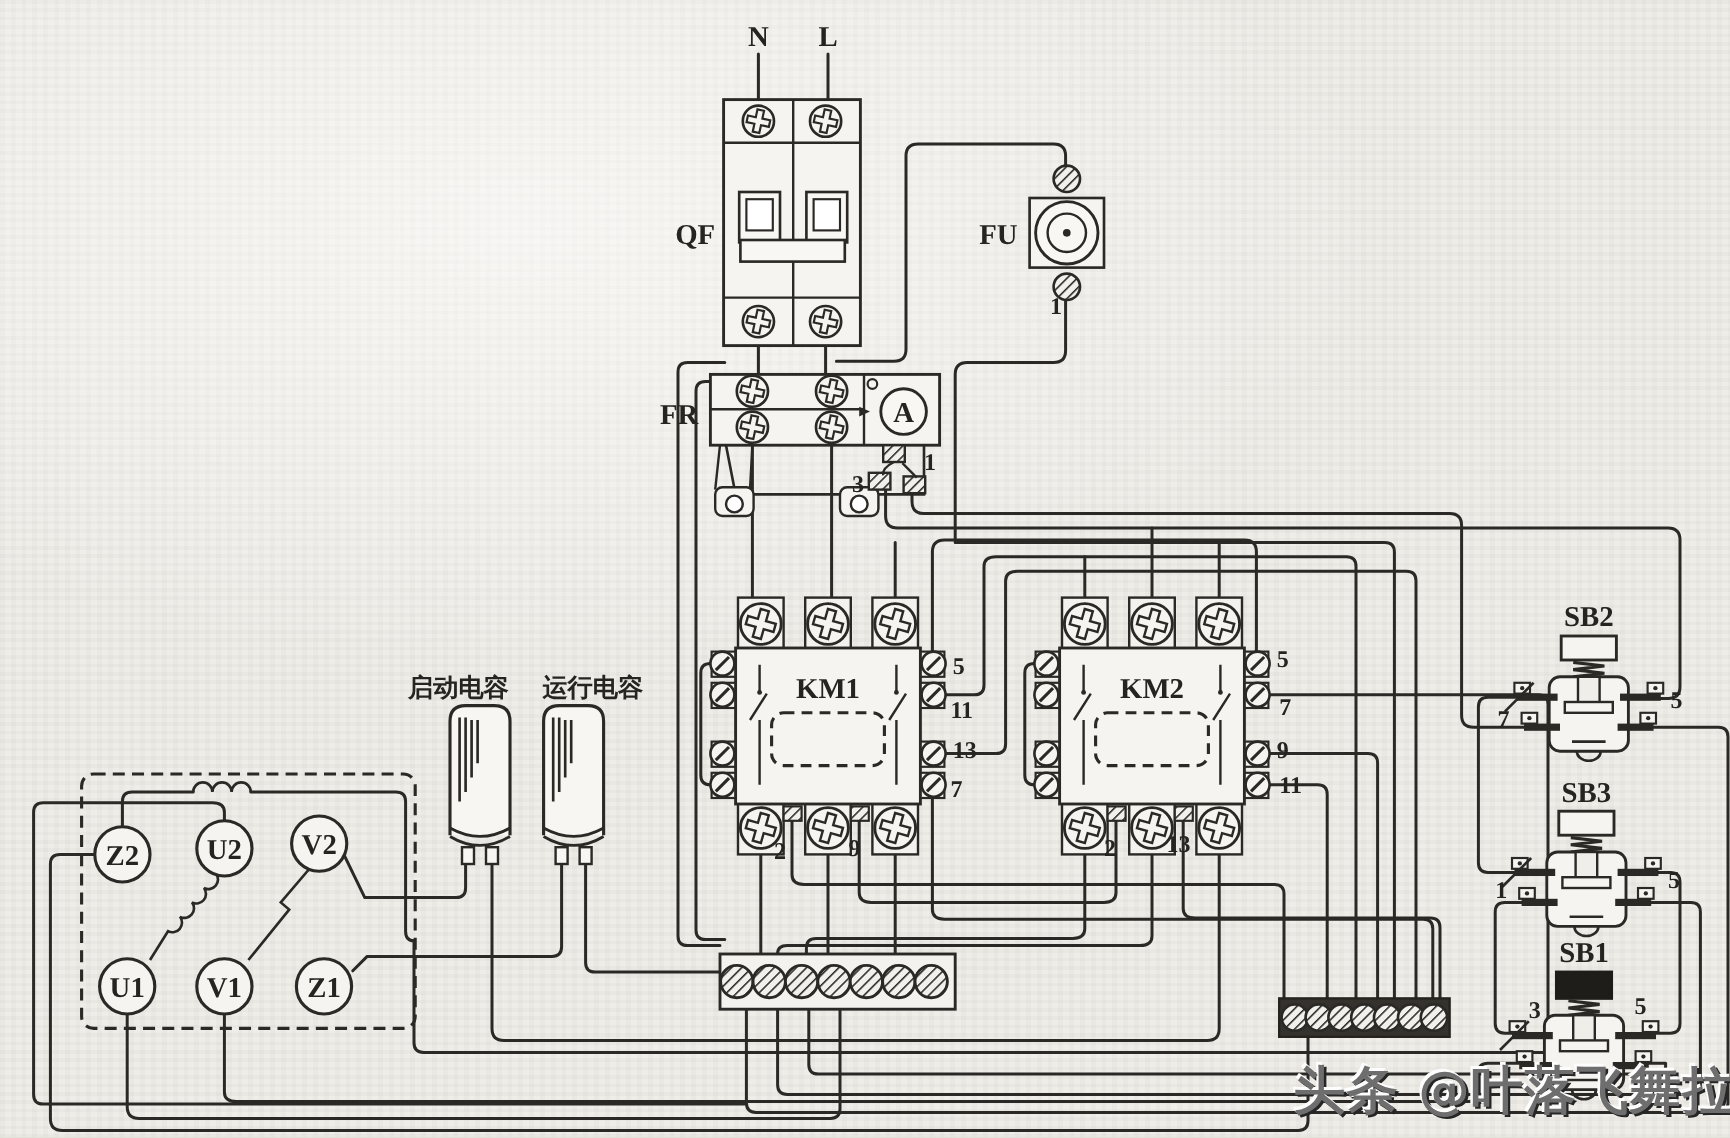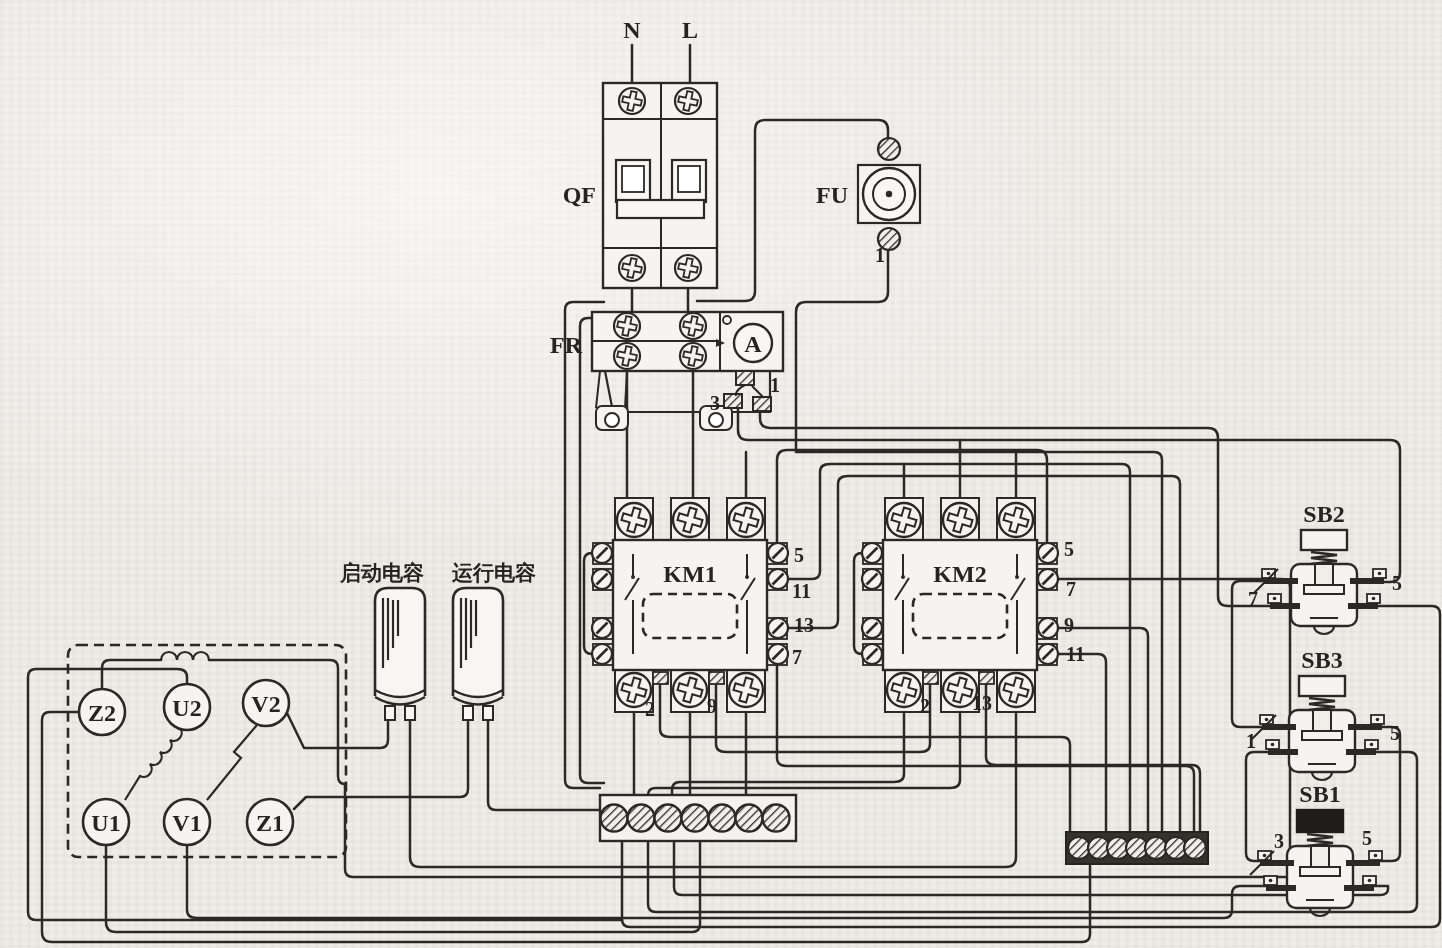--- a/index.html
+++ b/index.html
@@ -342,13 +342,14 @@
   </g>
   <g>
     <text x="1320" y="802" text-anchor="middle" class="lbl">SB1</text>
     <rect x="1297" y="810" width="46" height="22" fill="#1f1d1a" stroke="#1f1d1a" stroke-width="2.4"></rect>
     <use href="#pushbutton" x="1320" y="812"></use>
     <text x="1284" y="848" text-anchor="end" class="lbl-sm">3</text>
     <text x="1362" y="845" class="lbl-sm">5</text>
   </g>
 </svg>
 
+<div class="watermark">头条 @叶落飞舞拉</div>
 </div>
 
 </body></html>

